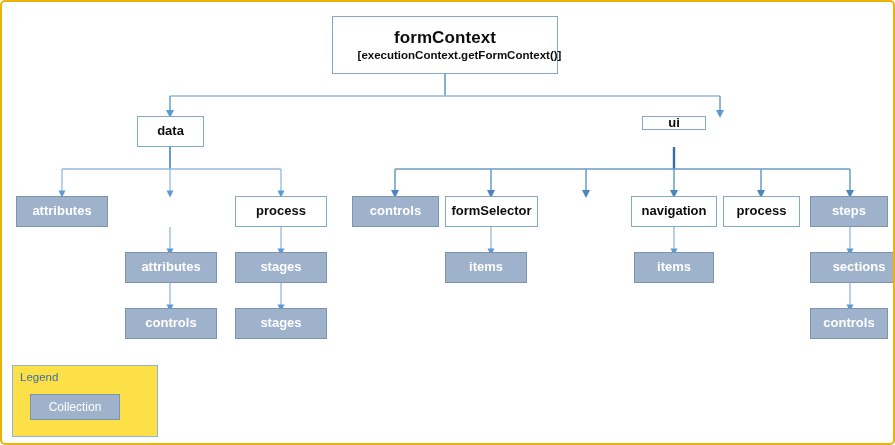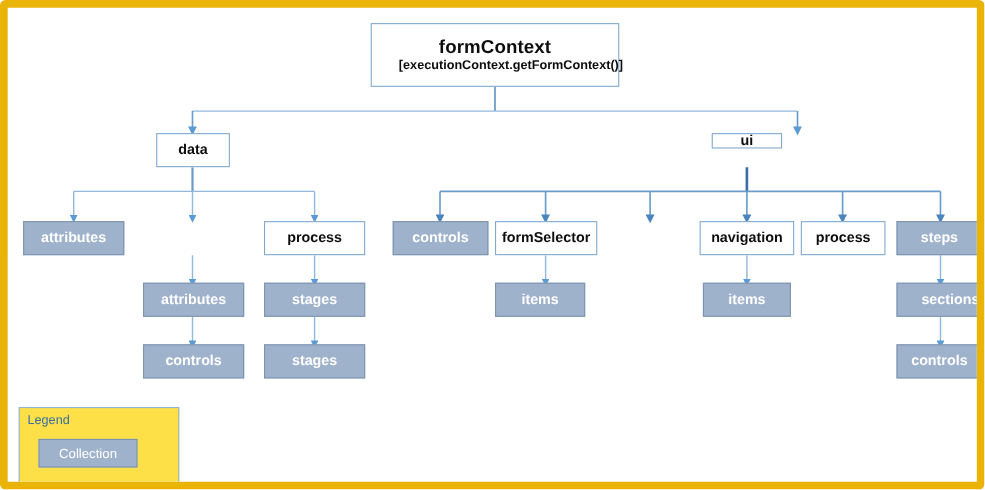--- a/index.html
+++ b/index.html
@@ -9,21 +9,21 @@
   }
   body {
     font-family: "Liberation Sans", sans-serif;
   }
 
   #canvas {
     position: relative;
     width: 895px;
     height: 445px;
     background: #ffffff;
-    border: 7px solid #eab308;
+    border: 2px solid #eab308;
     border-radius: 5px;
     box-sizing: border-box;
     overflow: hidden;
   }
 
   #edges {
     position: absolute;
     left: 0;
     top: 0;
     width: 895px;

